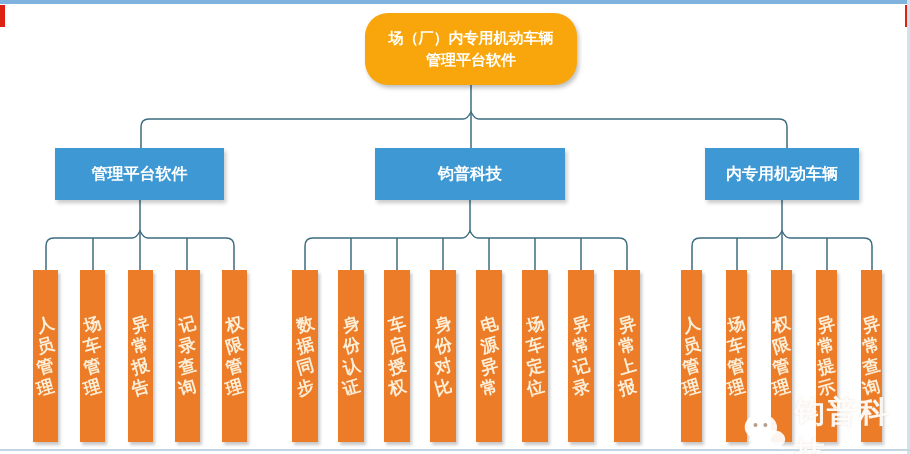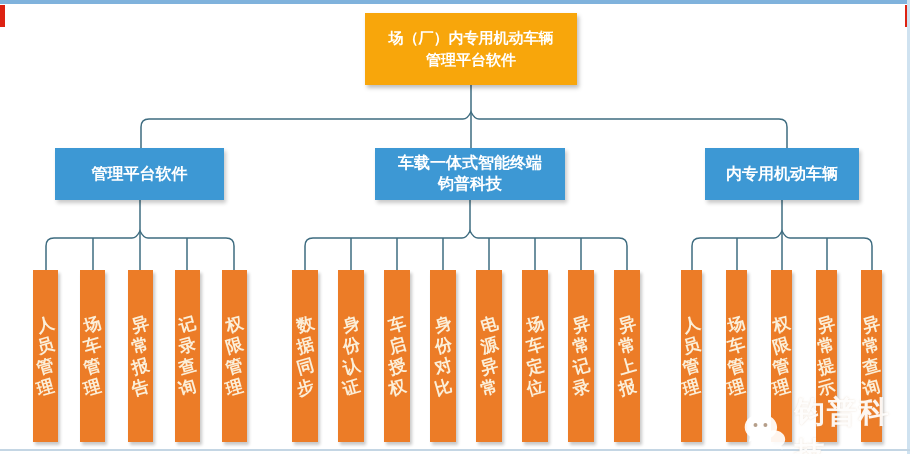--- a/index.html
+++ b/index.html
@@ -23,21 +23,21 @@
   .edge-mark{position:absolute;width:5px;height:22px;top:5px;background:var(--edge-mark);}
   .edge-mark.left{left:0;}
   .edge-mark.right{left:905px;}
 
   svg.connectors{position:absolute;left:0;top:0;width:910px;height:454px;}
   svg.connectors path{stroke:var(--connector);stroke-width:1.5;fill:none;}
 
   .node{position:absolute;display:flex;flex-direction:column;align-items:center;justify-content:center;
         color:#fff;font-weight:bold;text-align:center;}
   .root-box{left:365px;top:13px;width:212px;height:72px;background:var(--root-fill);
-        font-size:15px;line-height:1.45;box-shadow:2px 3px 4px rgba(0,0,0,0.25);}
+        font-size:15px;line-height:1.45;box-shadow:2px 3px 4px rgba(0,0,0,0.25);border-radius:23px;}
   .branch-box{top:148px;height:52px;background:var(--branch-fill);font-size:16px;line-height:1.3;
         box-shadow:2px 3px 4px rgba(0,0,0,0.22);}
   .branch-left{left:55px;width:169px;font-family:Liberation Serif, serif;}
   .branch-mid{left:375px;width:190px;}
   .branch-right{left:705px;width:154px;}
 
   .leaf-group{position:absolute;top:270px;height:172px;display:flex;justify-content:space-between;}
   .g-left{left:33px;width:214px;}
   .g-mid{left:292px;width:348px;}
   .g-right{left:681px;width:201px;}
@@ -93,21 +93,20 @@
   <div class="node root-box">
     <span>场（厂）内专用机动车辆</span>
     <span>管理平台软件</span>
   </div>
 
   <div class="node branch-box branch-left">
     <span>管理平台软件</span>
     <span></span>
   </div>
   <div class="node branch-box branch-mid">
-    <span>车载一体式智能终端</span>
     <span>钧普科技</span>
   </div>
   <div class="node branch-box branch-right">
     <span>内专用机动车辆</span>
     <span></span>
   </div>
 
   <div class="leaf-group g-left">
       <div class="leaf">
         <span class="vchar">人</span>

